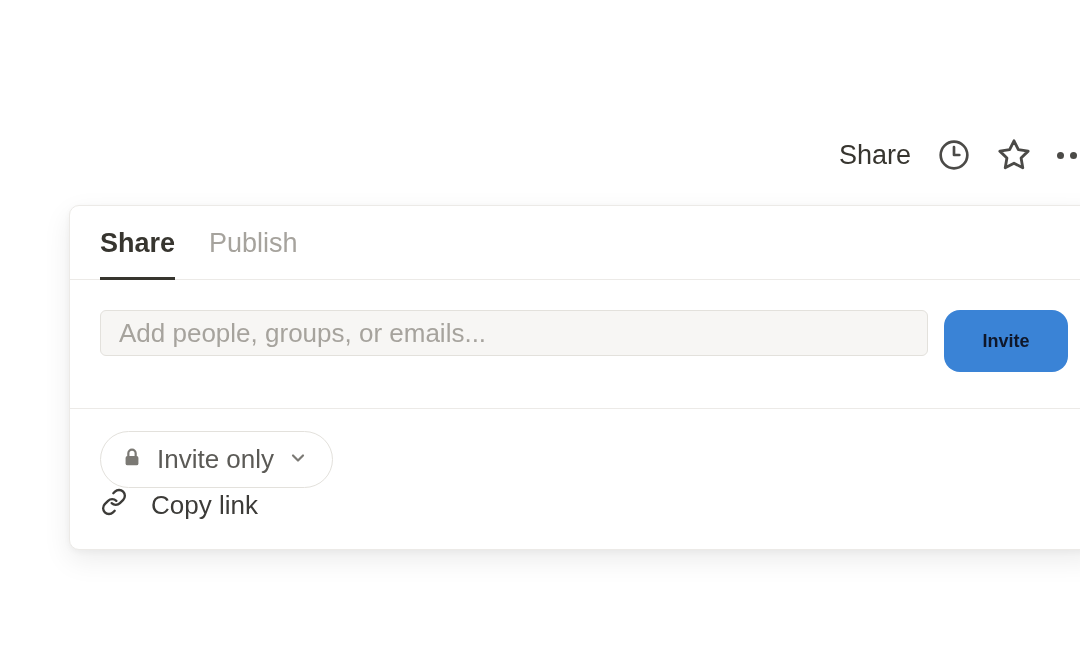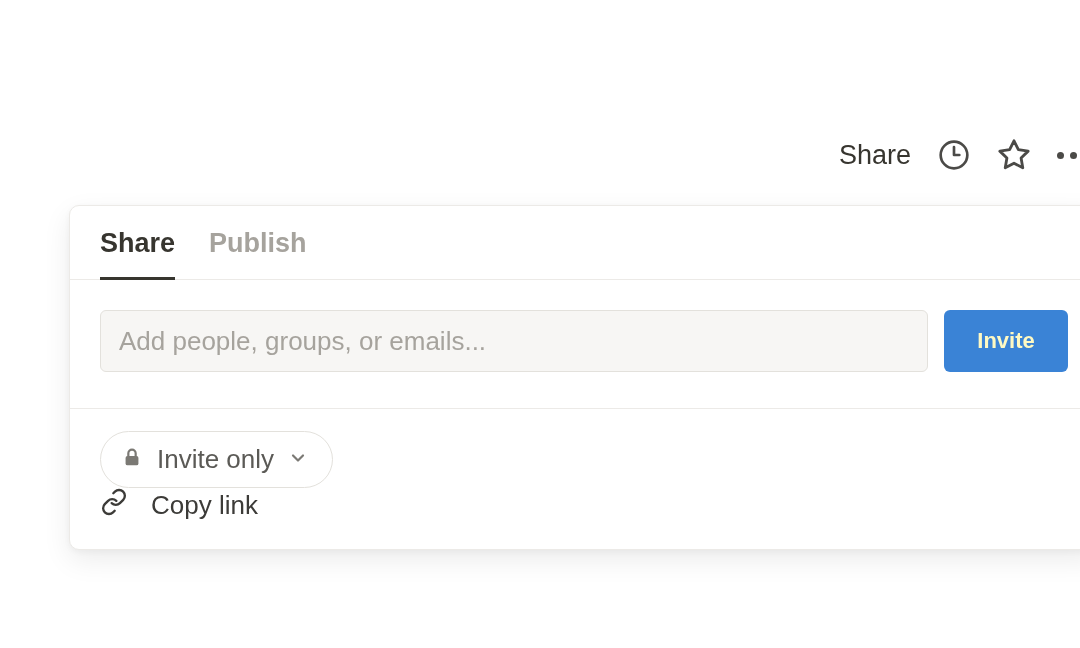--- a/index.html
+++ b/index.html
@@ -67,59 +67,59 @@
   .tabs {
     display: flex;
     gap: 34px;
     padding: 22px 30px 0 30px;
     border-bottom: 1px solid #eceae7;
   }
   .tab {
     font-size: 27px;
     padding-bottom: 18px;
     color: #a6a39d;
-    font-weight: 700;
+    font-weight: 400;
     cursor: pointer;
     border-bottom: 3px solid transparent;
     margin-bottom: -1px;
   }
   .tab.active {
     color: #37352f;
     font-weight: 700;
     border-bottom: 3px solid #37352f;
   }
   .invite-row {
     display: flex;
     gap: 16px;
     padding: 30px 30px 36px 30px;
     align-items: stretch;
     border-bottom: 1px solid #eceae7;
   }
   .invite-input {
     flex: 1;
-    height: 62px;
+    height: 46px;
     border: 1px solid #e3e1dc;
     background: #f7f6f4;
     border-radius: 6px;
     padding: 0 18px;
     font-size: 26px;
     color: #37352f;
     outline: none;
   }
   .invite-input::placeholder {
     color: #a6a39d;
   }
   .invite-button {
     width: 124px;
     height: 62px;
     background: #3a83d6;
-    color: #fef9c3;
+    color: #0f172a;
     border: none;
-    border-radius: 6px;
-    font-size: 22px;
+    border-radius: 16px;
+    font-size: 18px;
     font-weight: 600;
     cursor: pointer;
   }
   .footer-row {
     display: flex;
     justify-content: space-between;
     align-items: flex-start;
     padding: 22px 30px 26px 30px;
     flex-direction: column;
   }

